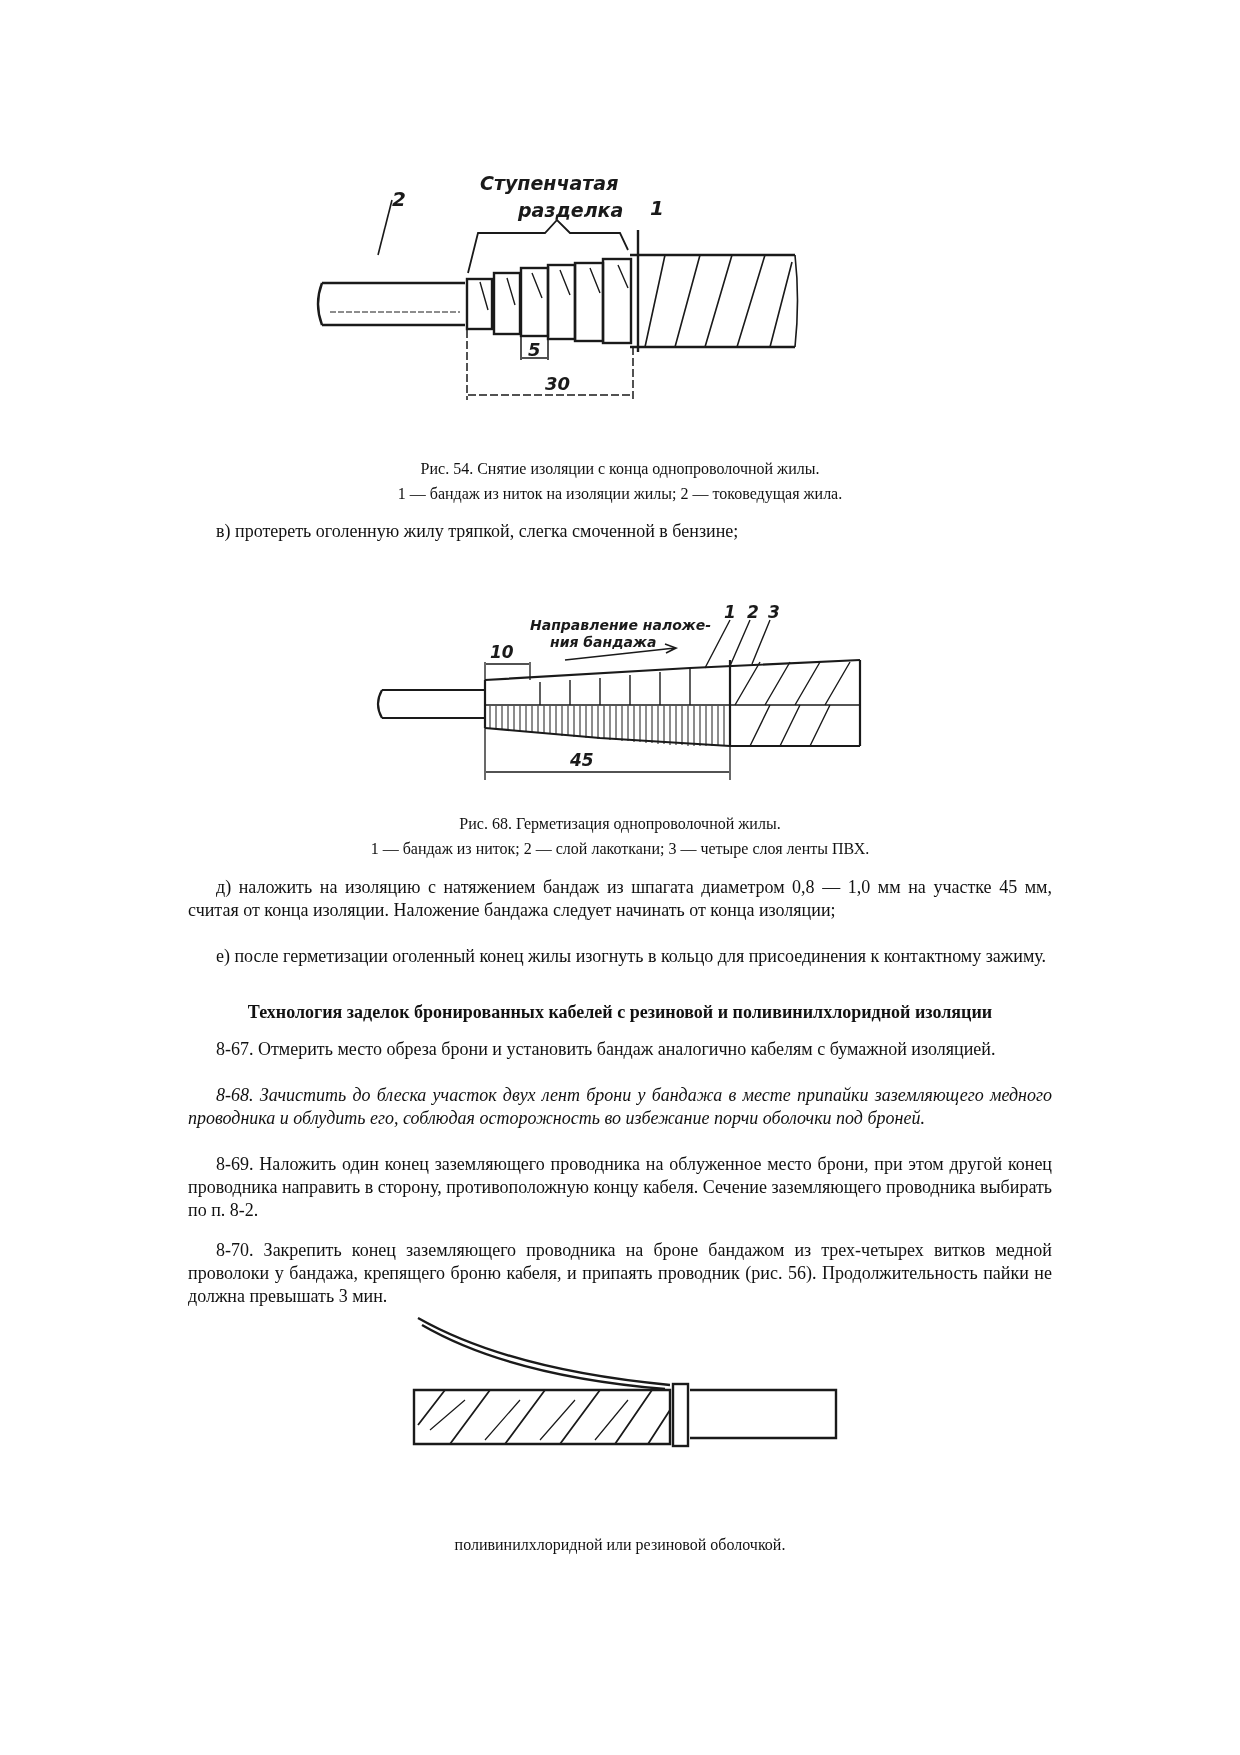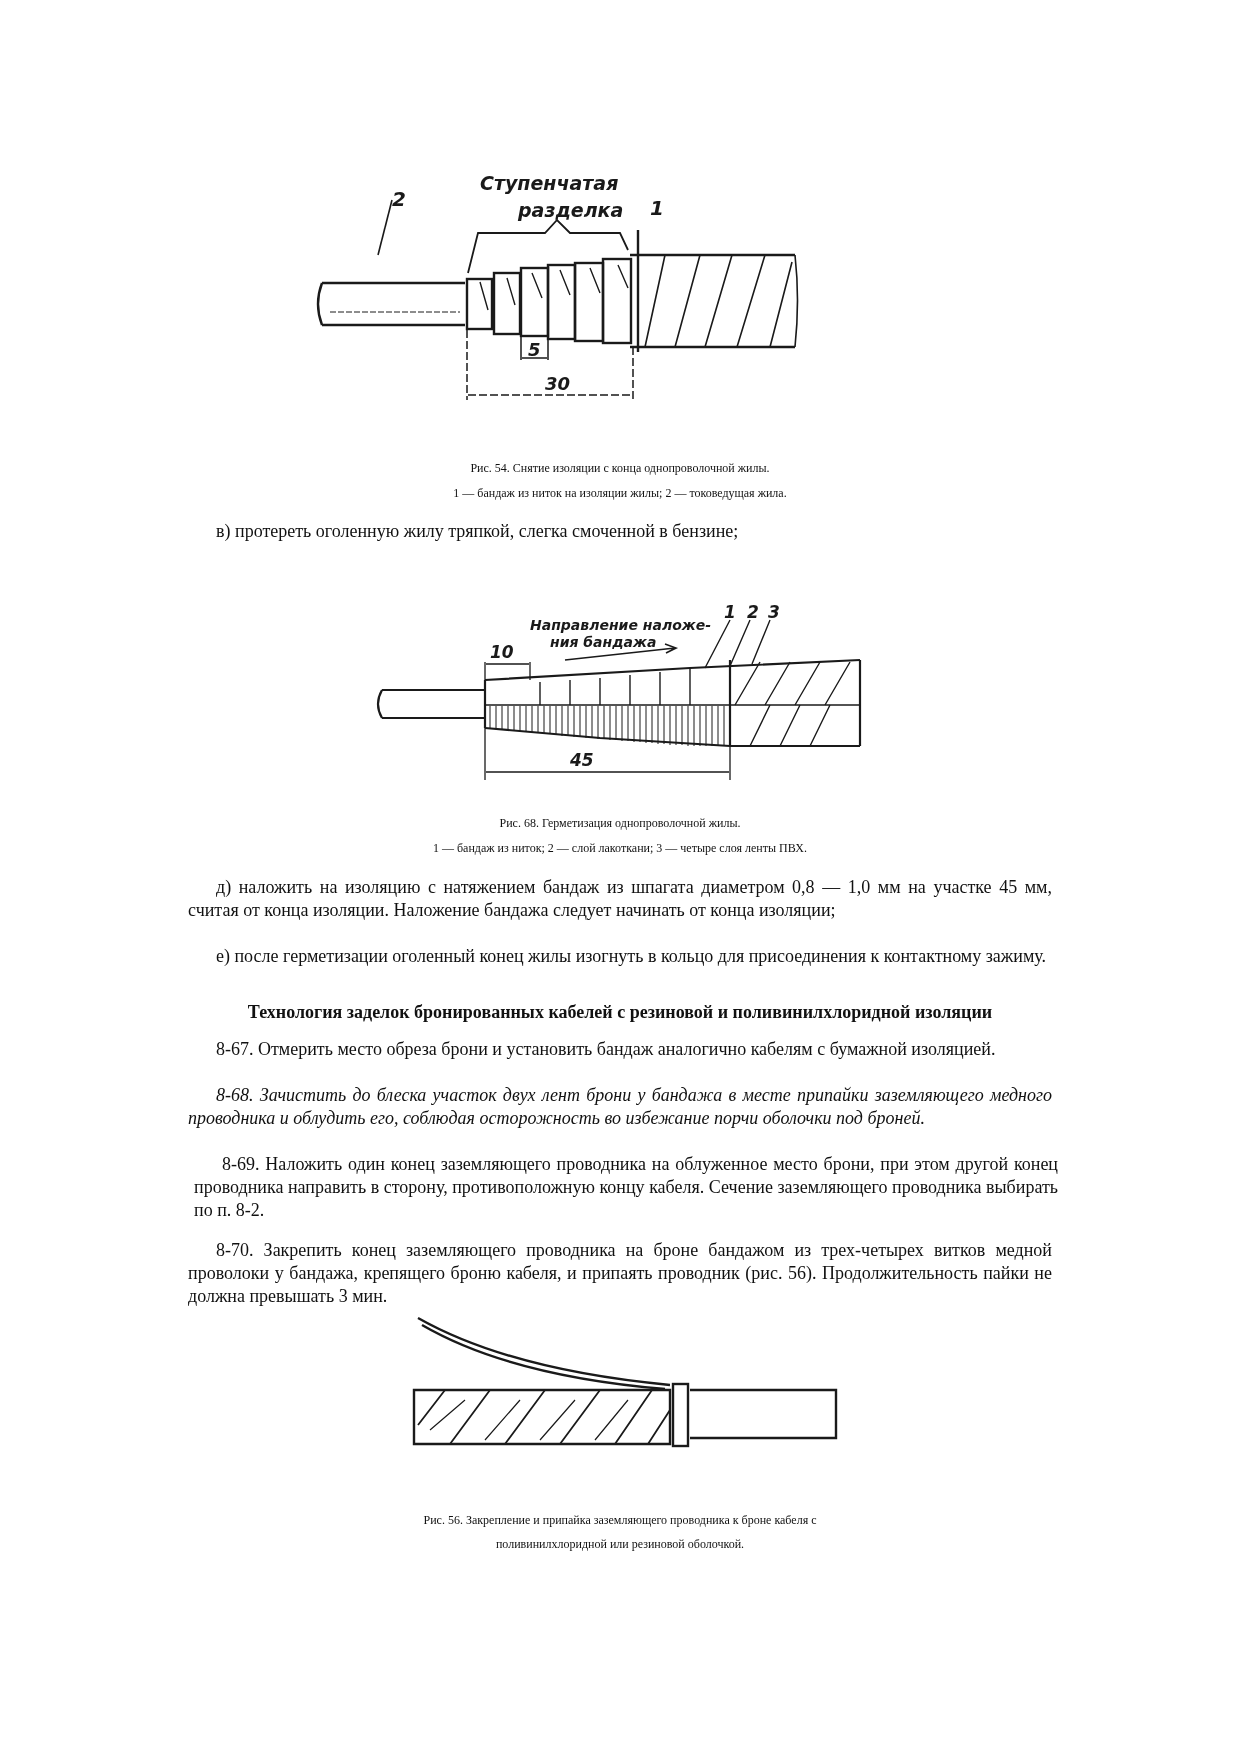--- a/index.html
+++ b/index.html
@@ -2,21 +2,21 @@
 <html><head>
 <meta charset="utf-8">
 <style>
   html, body { margin: 0; padding: 0; background: #ffffff; }
   body { width: 1240px; height: 1755px; position: relative; overflow: hidden;
          font-family: "Liberation Serif", serif; color: #111; }
   .page { position: absolute; left: 0; top: 0; width: 1240px; height: 1755px; border-radius: 15px; }
   .fig { position: absolute; }
   .fig svg { display: block; }
   .caption { position: absolute; left: 188px; width: 864px; text-align: center;
-             font-size: 12px; line-height: 25px; }
+             font-size: 16px; line-height: 25px; }
   .para { position: absolute; left: 188px; width: 864px; text-align: justify;
           font-size: 18px; line-height: 23px; text-indent: 28px; }
   .heading { position: absolute; left: 188px; width: 864px; text-align: center;
              font-size: 18px; font-weight: bold; line-height: 24px; }
   .lbl { font-family: "DejaVu Sans", sans-serif; font-style: italic; font-weight: bold;
          fill: #1a1a1a; }
 </style>
 </head>
 <body>
 
@@ -102,37 +102,36 @@
   <div class="caption" style="top:811px;">Рис. 68. Герметизация однопроволочной жилы.</div>
   <div class="caption" style="top:836px;">1 — бандаж из ниток; 2 — слой лакоткани; 3 — четыре слоя ленты ПВХ.</div>
 
   <div class="para" style="top:876px;">д) наложить на изоляцию с натяжением бандаж из шпагата диаметром 0,8 — 1,0 мм на участке 45 мм, считая от конца изоляции. Наложение бандажа следует начинать от конца изоляции;</div>
   <div class="para" style="top:945px;">е) после герметизации оголенный конец жилы изогнуть в кольцо для присоединения к контактному зажиму.</div>
 
   <div class="heading" style="top:1000px;">Технология заделок бронированных кабелей с резиновой и поливинилхлоридной изоляции</div>
 
   <div class="para" style="top:1038px;">8-67. Отмерить место обреза брони и установить бандаж аналогично кабелям с бумажной изоляцией.</div>
   <div class="para" style="top:1084px;font-style:italic;">8-68. Зачистить до блеска участок двух лент брони у бандажа в месте припайки заземляющего медного проводника и облудить его, соблюдая осторожность во избежание порчи оболочки под броней.</div>
-  <div class="para" style="top:1153px;margin-left:6px;">8-69. Наложить один конец заземляющего проводника на облуженное место брони, при этом другой конец проводника направить в сторону, противоположную концу кабеля. Сечение заземляющего проводника выбирать по п. 8-2.</div>
+  <div class="para" style="top:1153px;">8-69. Наложить один конец заземляющего проводника на облуженное место брони, при этом другой конец проводника направить в сторону, противоположную концу кабеля. Сечение заземляющего проводника выбирать по п. 8-2.</div>
   <div class="para" style="top:1222px;margin-top:17px;">8-70. Закрепить конец заземляющего проводника на броне бандажом из трех-четырех витков медной проволоки у бандажа, крепящего броню кабеля, и припаять проводник (рис. 56). Продолжительность пайки не должна превышать 3 мин.</div>
 
   <div class="fig" style="left:390px; top:1300px; width:470px; height:180px;">
     <svg width="470" height="180" viewBox="0 0 470 180">
       <g stroke="#1a1a1a" stroke-width="2.4" fill="none">
 
         <path d="M 28 18 Q 120 70 280 85 M 32 25 Q 120 76 275 89"></path>
 
         <path d="M 24 90 L 280 90 L 280 144 L 24 144 Z"></path>
         <path d="M 55 90 L 28 125 M 100 90 L 60 144 M 155 90 L 115 144 M 210 90 L 170 144 M 262 90 L 225 144 M 280 110 L 258 144" stroke-width="1.8"></path>
         <path d="M 75 100 L 40 130 M 130 100 L 95 140 M 185 100 L 150 140 M 238 100 L 205 140" stroke-width="1.2"></path>
 
         <rect x="283" y="84" width="15" height="62"></rect>
 
         <path d="M 300 90 L 446 90 L 446 138 L 300 138"></path>
       </g>
     </svg>
   </div>
 
-  <div class="caption" style="top:1508px;">Рис. 56. Закрепление и припайка заземляющего проводника к броне кабеля с</div>
   <div class="caption" style="top:1532px;">поливинилхлоридной или резиновой оболочкой.</div>
 
 
 </div>
 
 </body></html>

